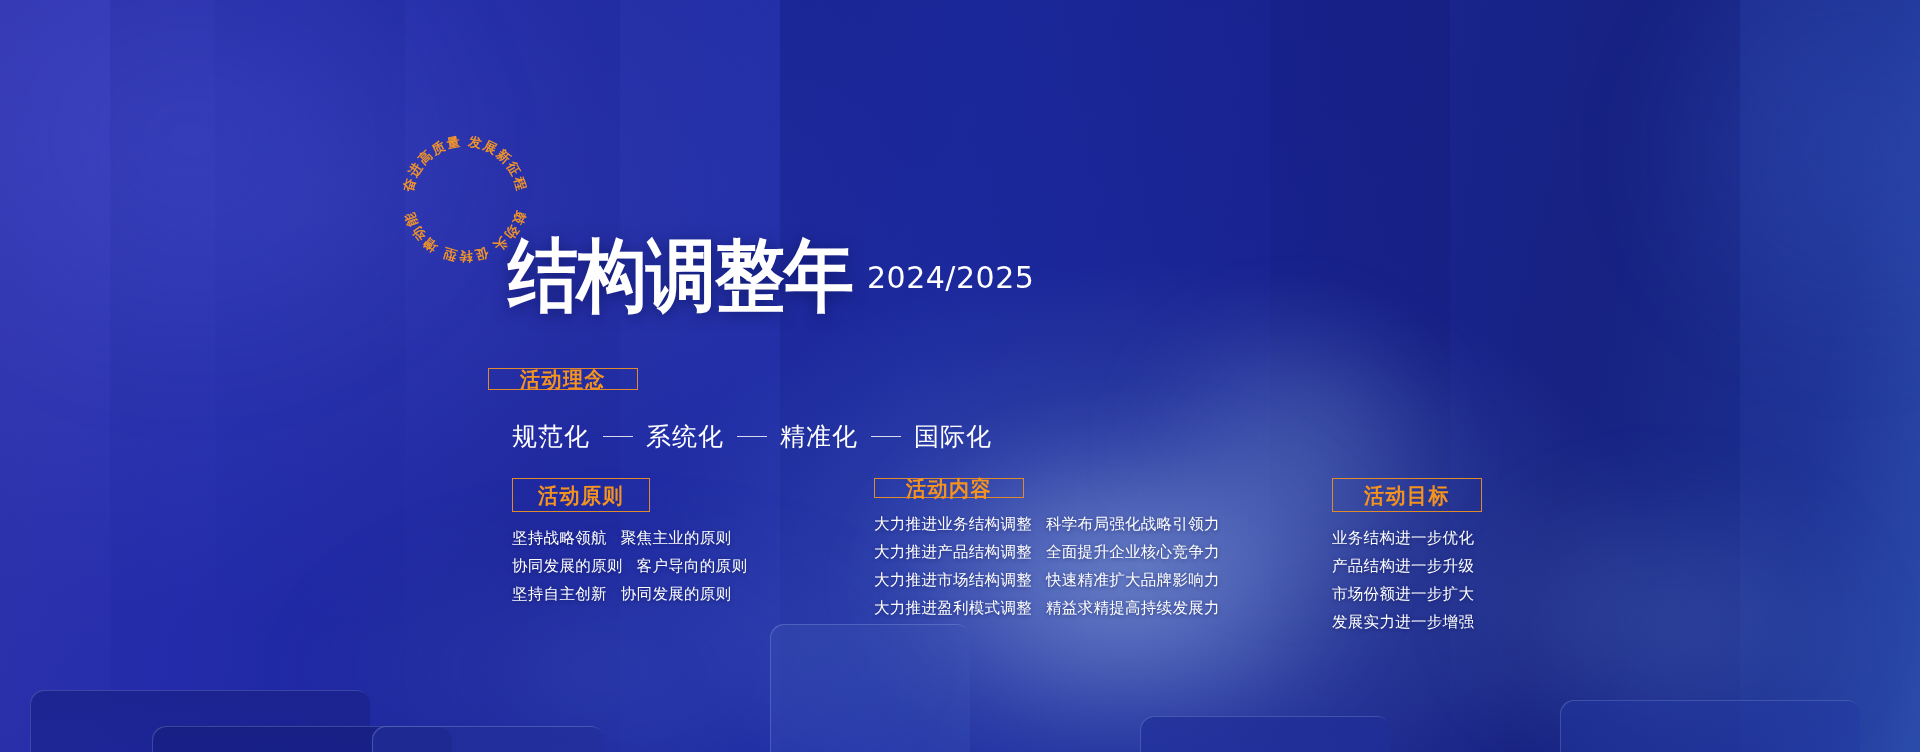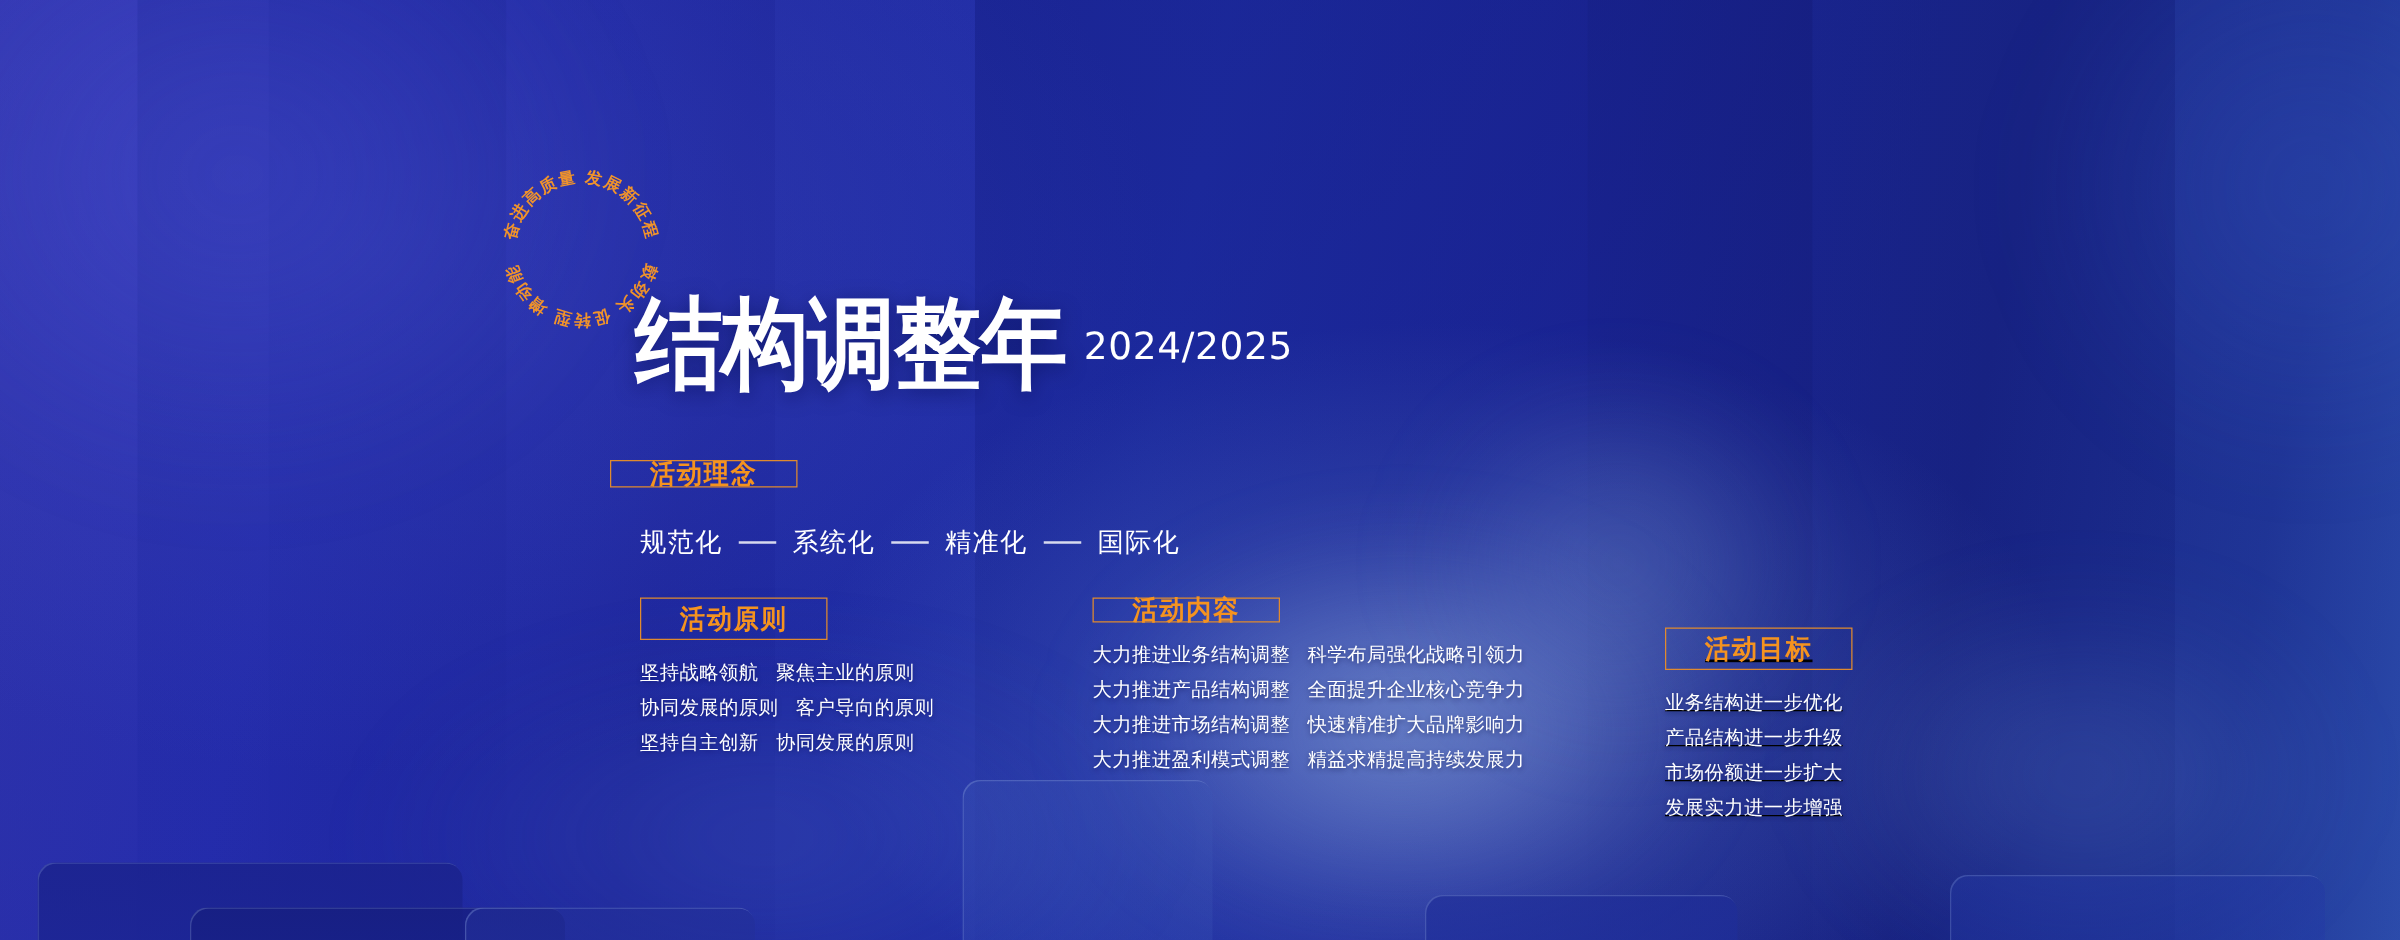--- a/index.html
+++ b/index.html
@@ -66,21 +66,21 @@
     font-family:"DejaVu Sans","Liberation Sans",sans-serif;
     font-size:20px;font-weight:900;color:#f5931f;
     letter-spacing:1.5px;white-space:nowrap;
     transform:scaleY(1.08);
   }
 
   
   #conceptline{
     position:absolute;left:512px;top:420px;
     display:flex;align-items:center;
-    font-size:21px;color:#ffffff;font-weight:400;
+    font-size:25px;color:#ffffff;font-weight:400;
     font-family:"DejaVu Sans","Liberation Sans",sans-serif;
     letter-spacing:1px;white-space:nowrap;
   }
   #conceptline .dash{
     display:inline-block;width:30px;height:1.6px;
     background:rgba(255,255,255,.82);margin:0 13px;
   }
 
   
   .col{position:absolute;}
@@ -161,21 +161,21 @@
       <span>规范化</span>
       <span class="dash"></span>
       <span>系统化</span>
       <span class="dash"></span>
       <span>精准化</span>
       <span class="dash"></span>
       <span>国际化</span>
     </div>
 
     <div class="col" style="left:512px;top:478px;">
-      <div class="badge" style="position:relative;left:0;top:0;width:150px;height:34px;">
+      <div class="badge" style="position:relative;left:0;top:0;width:138px;height:34px;">
         <span>活动原则</span>
       </div>
       <div class="rows">
         <div class="row">
           <span class="a">坚持战略领航</span>
           <span class="b">聚焦主业的原则</span>
         </div>
         <div class="row">
           <span class="a">协同发展的原则</span>
           <span class="b">客户导向的原则</span>
@@ -204,21 +204,21 @@
           <span class="a">大力推进市场结构调整</span>
           <span class="b">快速精准扩大品牌影响力</span>
         </div>
         <div class="row">
           <span class="a">大力推进盈利模式调整</span>
           <span class="b">精益求精提高持续发展力</span>
         </div>
       </div>
     </div>
 
-    <div class="col" style="left:1332px;top:502px;text-decoration:underline;">
+    <div class="col" style="left:1332px;top:478px;">
       <div class="badge" style="position:relative;left:0;top:0;width:150px;height:34px;">
         <span>活动目标</span>
       </div>
       <div class="rows">
         <div class="row">
           <span class="a">业务结构进一步优化</span>
         </div>
         <div class="row">
           <span class="a">产品结构进一步升级</span>
         </div>

